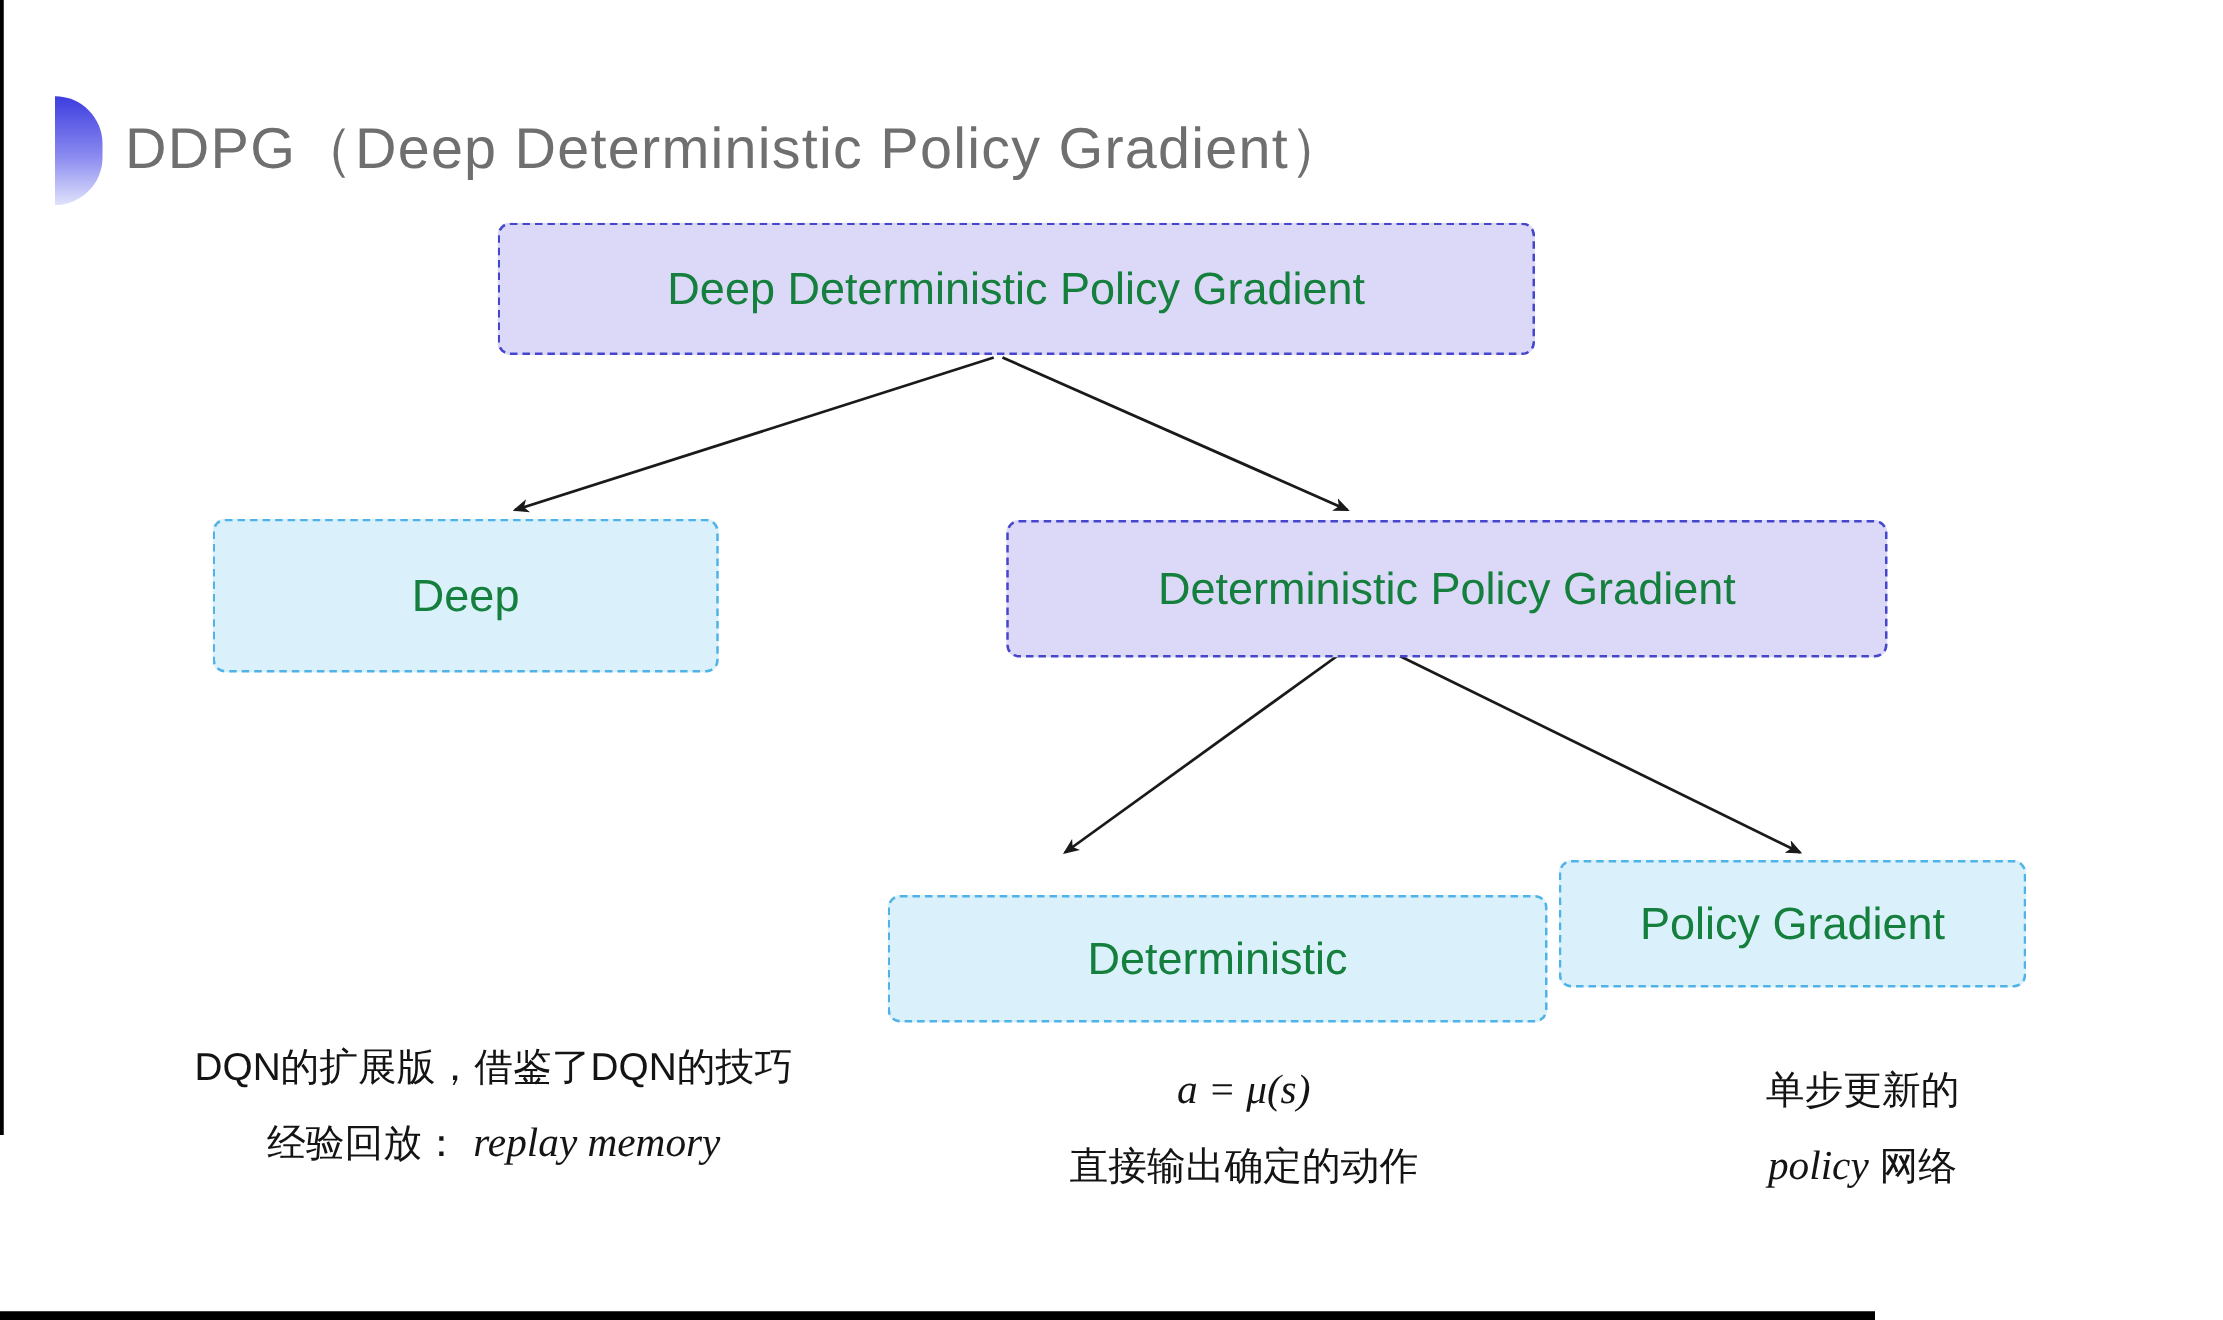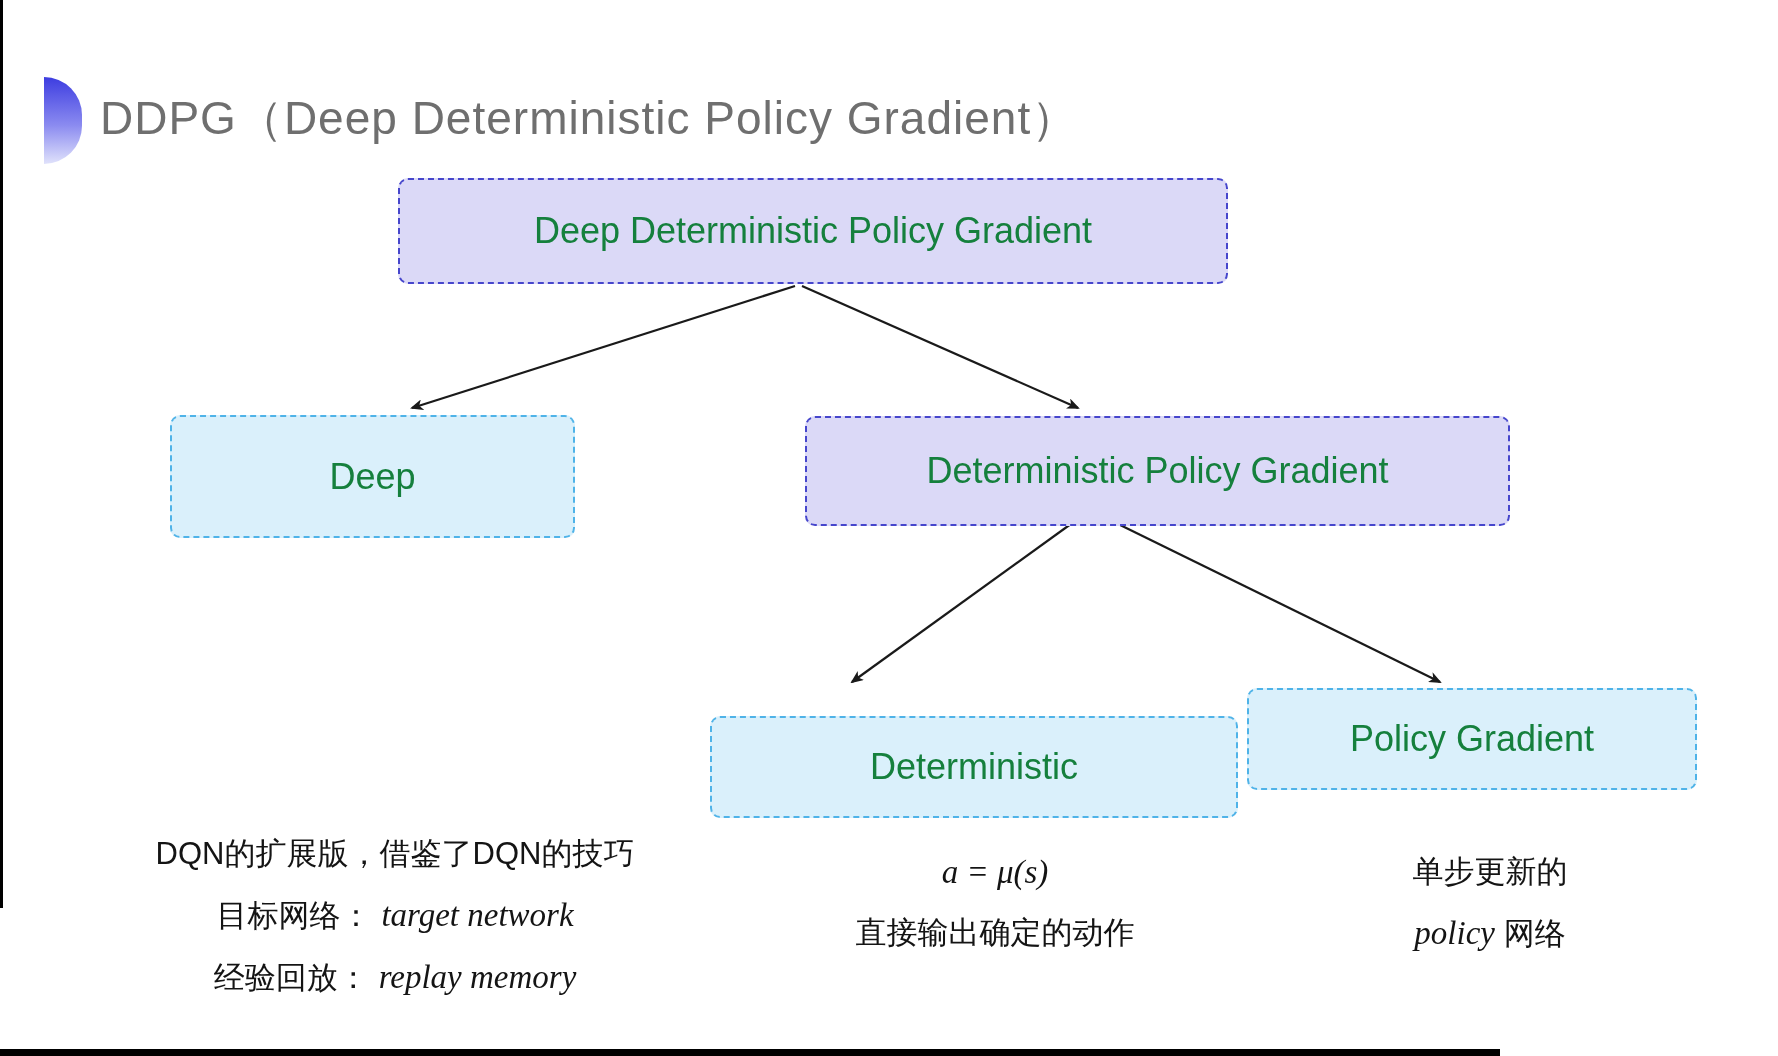--- a/index.html
+++ b/index.html
@@ -27,21 +27,21 @@
     position:absolute;display:flex;align-items:center;justify-content:center;
     border-radius:10px;font-size:36px;font-weight:400;color:#15803d;
     border:2.5px dashed #888;box-sizing:border-box;text-align:center;
   }
   .node.purple{background:#dbd9f7;border-color:#4646cc;}
   .node.cyan{background:#daf0fb;border-color:#4fb3e8;}
   .node-root{left:398px;top:178px;width:830px;height:106px;}
   .node-deep{left:170px;top:415px;width:405px;height:123px;}
   .node-dpg{left:805px;top:416px;width:705px;height:110px;}
   .node-det{left:710px;top:688px;width:528px;height:102px;margin-top:28px;}
-  .node-pg{left:1247px;top:688px;width:450px;height:102px;}
+  .node-pg{left:1247px;top:688px;width:374px;height:102px;}
 
   
   .arrows{position:absolute;left:0;top:0;width:1778px;height:1056px;pointer-events:none;}
 
   
   .note{position:absolute;text-align:center;font-size:31px;line-height:40px;color:#141414;}
   .note .row{margin-bottom:21px;white-space:nowrap;}
   .serif-it{font-family:"Liberation Serif",serif;font-style:italic;font-size:33px;}
   .note-deep{left:120px;top:834px;width:550px;}
   .note-det{left:770px;top:852px;width:450px;}
@@ -87,23 +87,20 @@
     <span>Deterministic</span>
   </div>
 
   <div class="node cyan node-pg">
     <span>Policy Gradient</span>
   </div>
 
   <div class="note note-deep">
     <div class="row">DQN的扩展版，借鉴了DQN的技巧</div>
     <div class="row">
-      <span class="zh-label">目标网络：</span><span class="serif-it">target network</span>
-    </div>
-    <div class="row">
       <span class="zh-label">经验回放：</span><span class="serif-it">replay memory</span>
     </div>
   </div>
 
   <div class="note note-det">
     <div class="row serif-it">a = μ(s)</div>
     <div class="row">直接输出确定的动作</div>
   </div>
 
   <div class="note note-pg">

